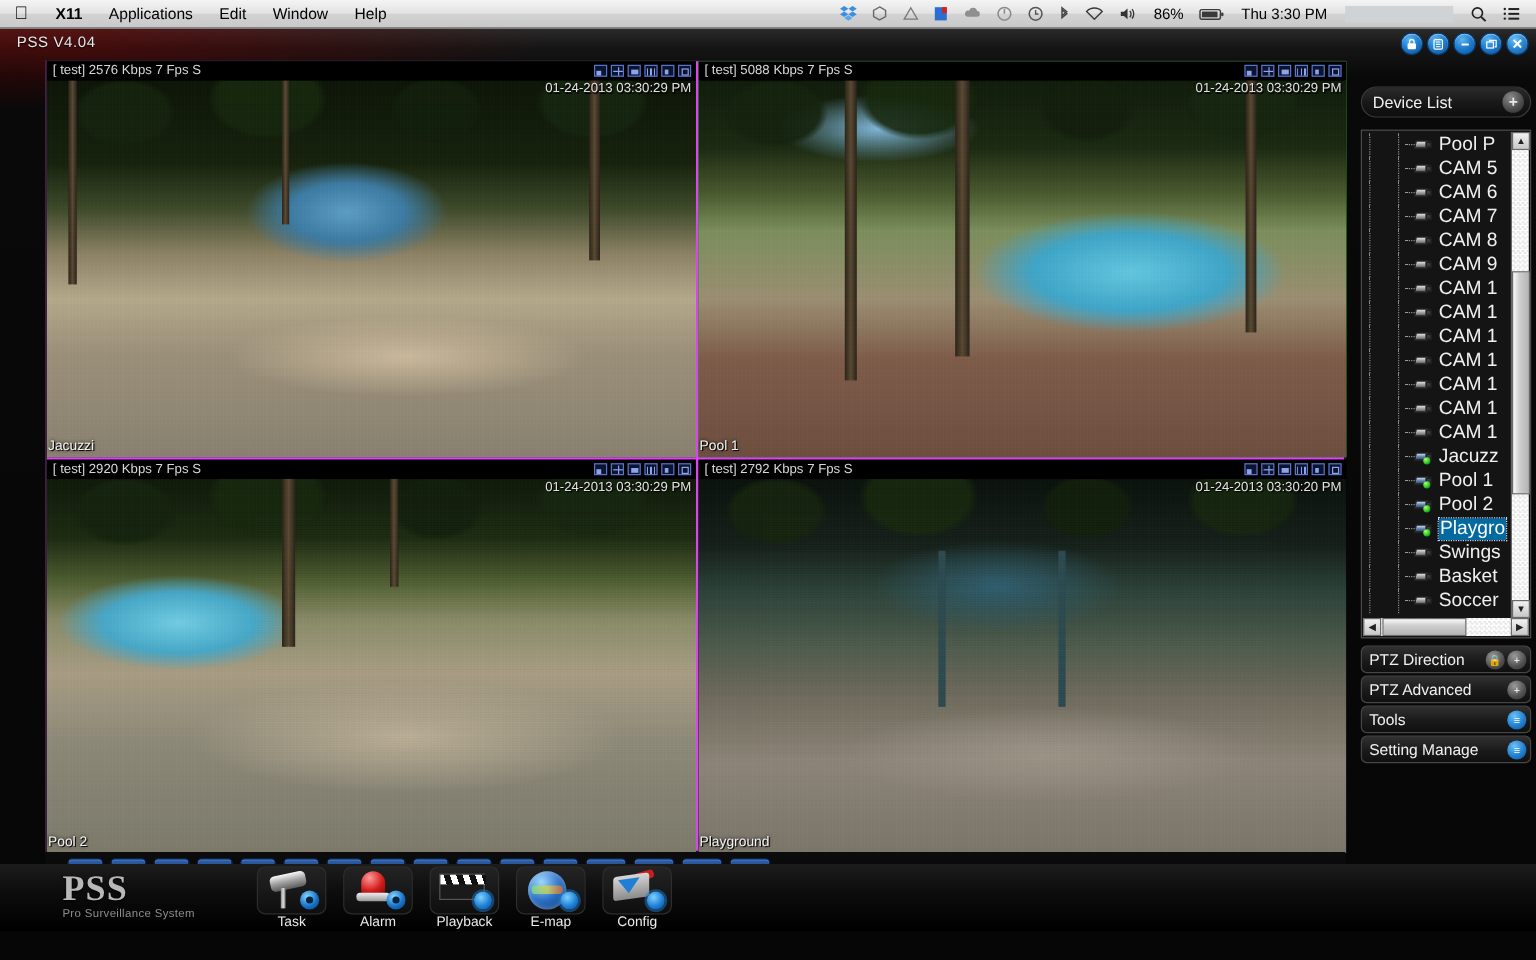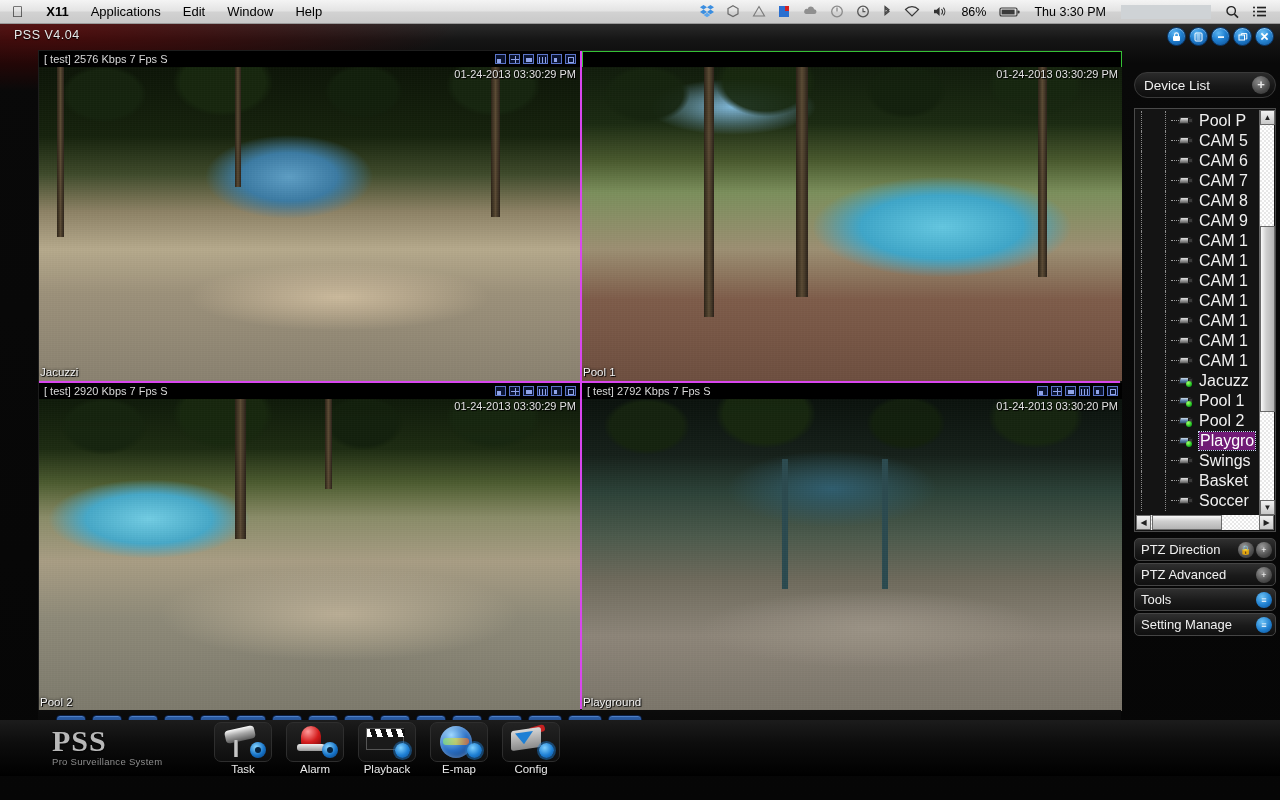--- a/index.html
+++ b/index.html
@@ -233,21 +233,21 @@
   }
   .cam-ic.on .dot {
     position: absolute; left: 7px; top: 6px; width: 6px; height: 6px; border-radius: 50%;
     background: radial-gradient(circle at 35% 30%, #a8ff70, #22c022 60%, #0d7a0d);
   }
   .cam-ic.on .body {
     background: linear-gradient(to bottom, #cfe0f0, #5c7fa8 55%, #2c4a6c);
   }
   .dev-label { margin-left: 20px; }
   .dev-item.sel .dev-label {
-    background: #701a75; outline: 1px dotted #c8d4f0; color: #fff; padding: 0 1px;
+    background: #0369a1; outline: 1px dotted #c8d4f0; color: #fff; padding: 0 1px;
   }
   
   #dev-vscroll {
     position: absolute; right: 1px; top: 1px; width: 15px; bottom: 16px;
     background: repeating-conic-gradient(#e8e8e8 0% 25%, #ffffff 0% 50%) 0 0/4px 4px;
     border-left: 1px solid #6a6a6a;
   }
   .sb-arrow {
     width: 15px; height: 15px;
     background: linear-gradient(to bottom, #f2f2f2, #c8c8c8);
@@ -539,20 +539,43 @@
     <div class="vcell sel" style="left:543px;top:0;width:540px;height:330px;">
       <div class="vimg scene-pool1">
         <div class="trees"></div>
         <div class="trunks">
           <div class="trunk" style="left:122px;top:0;height:250px;width:10px;"></div>
           <div class="trunk" style="left:214px;top:0;height:230px;width:12px;"></div>
           <div class="trunk" style="left:456px;top:0;height:210px;width:9px;"></div>
         </div>
         <div class="noise"></div>
       </div>
+      <div class="vhead">
+        <span>[ test] 5088 Kbps 7 Fps S</span>
+        <span class="vhead-icons">
+          <span class="vh-ic i1">
+              <i></i>
+            </span>
+          <span class="vh-ic i2">
+              <i></i>
+            </span>
+          <span class="vh-ic i3">
+              <i></i>
+            </span>
+          <span class="vh-ic i4">
+              <i></i>
+            </span>
+          <span class="vh-ic i5">
+              <i></i>
+            </span>
+          <span class="vh-ic i6">
+              <i></i>
+            </span>
+        </span>
+      </div>
       <div class="vstamp">01-24-2013 03:30:29 PM</div>
       <div class="vname">Pool 1</div>
     </div>
 
     <div class="vcell" style="left:0;top:332px;width:541px;height:328px;">
       <div class="vimg scene-pool2">
         <div class="trees"></div>
         <div class="trunks">
           <div class="trunk" style="left:196px;top:0;height:140px;width:11px;"></div>
           <div class="trunk" style="left:286px;top:0;height:90px;width:7px;"></div>

